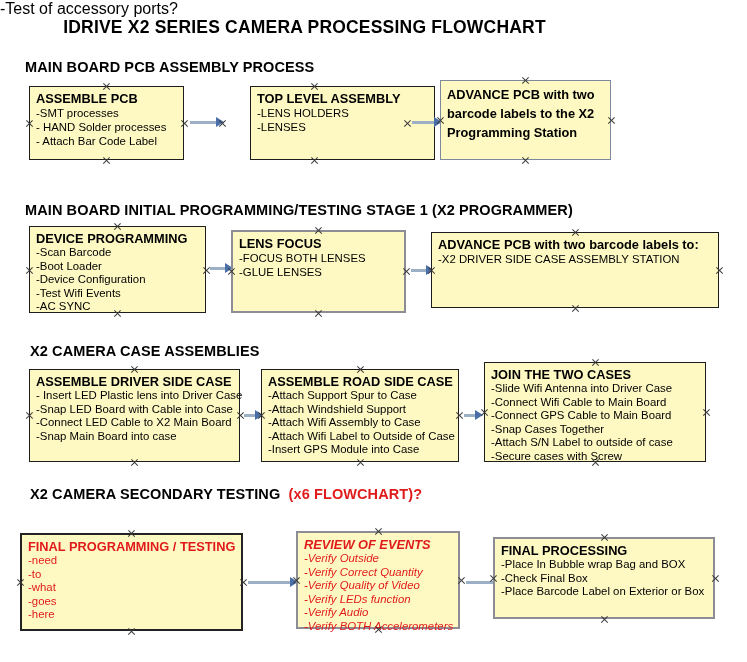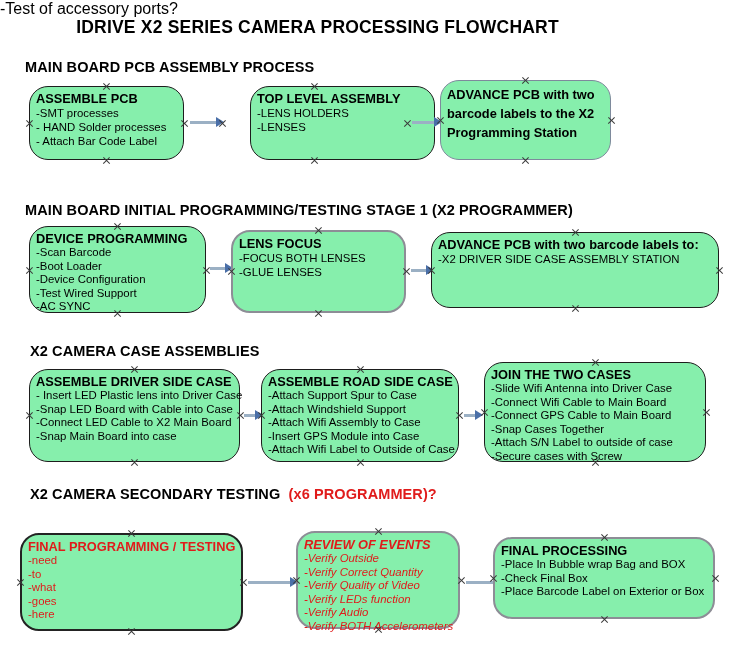--- a/index.html
+++ b/index.html
@@ -26,40 +26,38 @@
   
   .main-title {
     position: absolute;
     left: 0; top: 17px;
     width: 609px;
     text-align: center;
     font-size: 17.5px;
     font-weight: bold;
     letter-spacing: 0.2px;
     white-space: nowrap;
-    margin-left: 13px;
   }
   .section-heading {
     position: absolute;
     font-size: 14.5px;
     font-weight: bold;
     letter-spacing: 0.1px;
     white-space: nowrap;
   }
   .section-heading .accent {
     color: #e01b1b;
   }
 
   
   .node {
     position: absolute;
-    background: #86efac;
+    background: #fef9c3;
     box-sizing: border-box;
     padding: 4px 5px 4px 6px;
-    border-radius: 19px;
   }
   .node.border-black   { border: 1.3px solid #1d1d1d; }
   .node.border-gray    { border: 2.4px solid #8d8d96; }
   .node.border-bluegray{ border: 1.6px solid #7e8a9c; }
   .node.border-dark    { border: 2px solid #232323; }
 
   .node .title {
     font-size: 12.8px;
     font-weight: bold;
     line-height: 15px;
@@ -160,21 +158,21 @@
   <div class="handle" style="left:440px; top:120px;"></div>
   <div class="handle" style="left:611px; top:120px;"></div>
 
   <div class="section-heading" style="left:25px; top:202px;">MAIN BOARD INITIAL PROGRAMMING/TESTING STAGE 1 (X2 PROGRAMMER)</div>
 
   <div class="node border-black" style="left:29px; top:226px; width:177px; height:87px;">
     <div class="title">DEVICE PROGRAMMING</div>
     <div class="line tight">-Scan Barcode</div>
     <div class="line tight">-Boot Loader</div>
     <div class="line tight">-Device Configuration</div>
-    <div class="line tight">-Test Wired Support</div>
+    <div class="line tight">-Test Wifi Events</div>
     <div class="line tight">-AC SYNC</div>
   </div>
   <div class="handle" style="left:117px; top:226px;"></div>
   <div class="handle" style="left:117px; top:313px;"></div>
   <div class="handle" style="left:29px;  top:270px;"></div>
   <div class="handle" style="left:206px; top:270px;"></div>
 
   <div class="conn" style="left:210px; top:267px; width:17px;"></div>
   <div class="arrowhead" style="left:225px; top:263px;"></div>
 
@@ -215,22 +213,22 @@
   <div class="handle" style="left:240px; top:415px;"></div>
 
   <div class="conn" style="left:244px; top:414px; width:13px;"></div>
   <div class="arrowhead" style="left:255px; top:410px;"></div>
 
   <div class="node border-black" style="left:261px; top:369px; width:198px; height:93px;">
     <div class="title">ASSEMBLE ROAD SIDE CASE</div>
     <div class="line tight">-Attach Support Spur to Case</div>
     <div class="line tight">-Attach Windshield Support</div>
     <div class="line tight">-Attach Wifi Assembly to Case</div>
+    <div class="line tight">-Attach Wifi Label to Outside of Case</div>
     <div class="line tight">-Insert GPS Module into Case</div>
-    <div class="line tight">-Attach Wifi Label to Outside of Case</div>
   </div>
   <div class="handle" style="left:360px; top:369px;"></div>
   <div class="handle" style="left:360px; top:462px;"></div>
   <div class="handle" style="left:261px; top:415px;"></div>
   <div class="handle" style="left:459px; top:415px;"></div>
 
   <div class="conn" style="left:464px; top:414px; width:13px;"></div>
   <div class="arrowhead" style="left:475px; top:410px;"></div>
 
   <div class="node border-black" style="left:484px; top:362px; width:222px; height:100px;">
@@ -241,21 +239,21 @@
     <div class="line tight">-Snap Cases Together</div>
     <div class="line tight">-Attach S/N Label to outside of case</div>
     <div class="line tight">-Secure cases with Screw</div>
   </div>
   <div class="handle" style="left:595px; top:362px;"></div>
   <div class="handle" style="left:595px; top:462px;"></div>
   <div class="handle" style="left:484px; top:412px;"></div>
   <div class="handle" style="left:706px; top:412px;"></div>
 
   <div class="section-heading" style="left:30px; top:486px;">
-    <span>X2 CAMERA SECONDARY TESTING</span><span>&nbsp; </span><span class="accent">(x6 PROGRAMMER)?</span>
+    <span>X2 CAMERA SECONDARY TESTING</span><span>&nbsp; </span><span class="accent">(x6 FLOWCHART)?</span>
   </div>
 
   <div class="node border-dark red" style="left:20px; top:533px; width:223px; height:98px;">
     <div class="title">FINAL PROGRAMMING / TESTING</div>
     <div class="line tight">-need</div>
     <div class="line tight">-to</div>
     <div class="line tight">-what</div>
     <div class="line tight">-goes</div>
     <div class="line tight">-here</div>
   </div>

